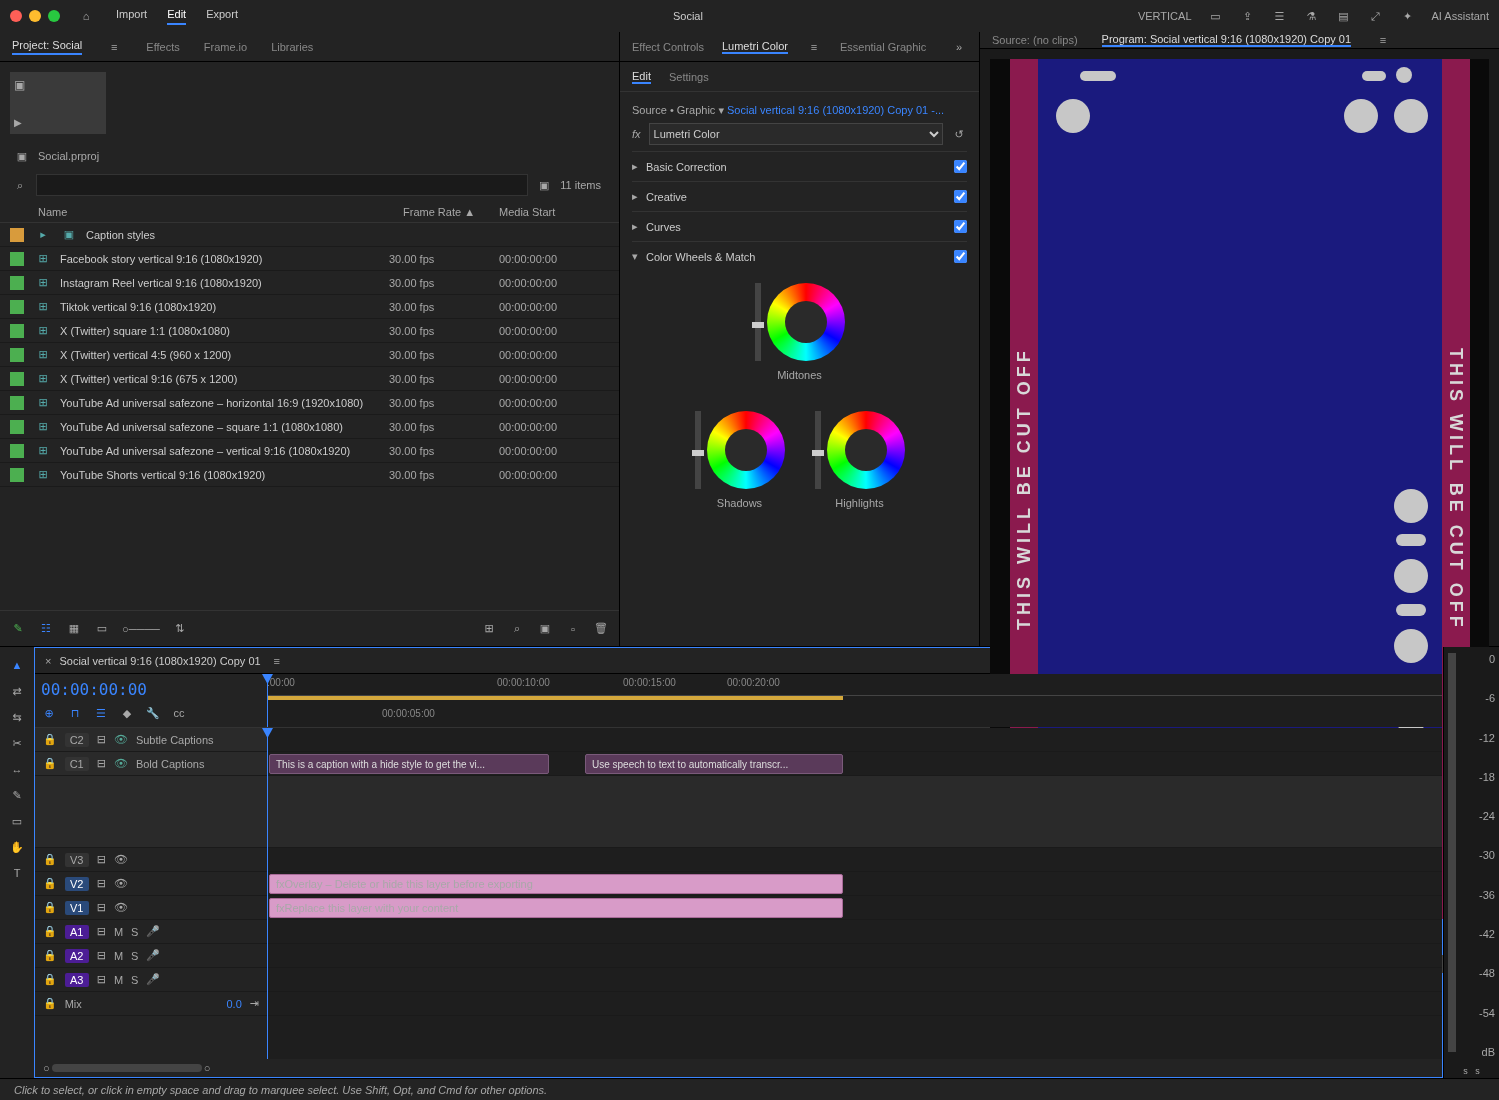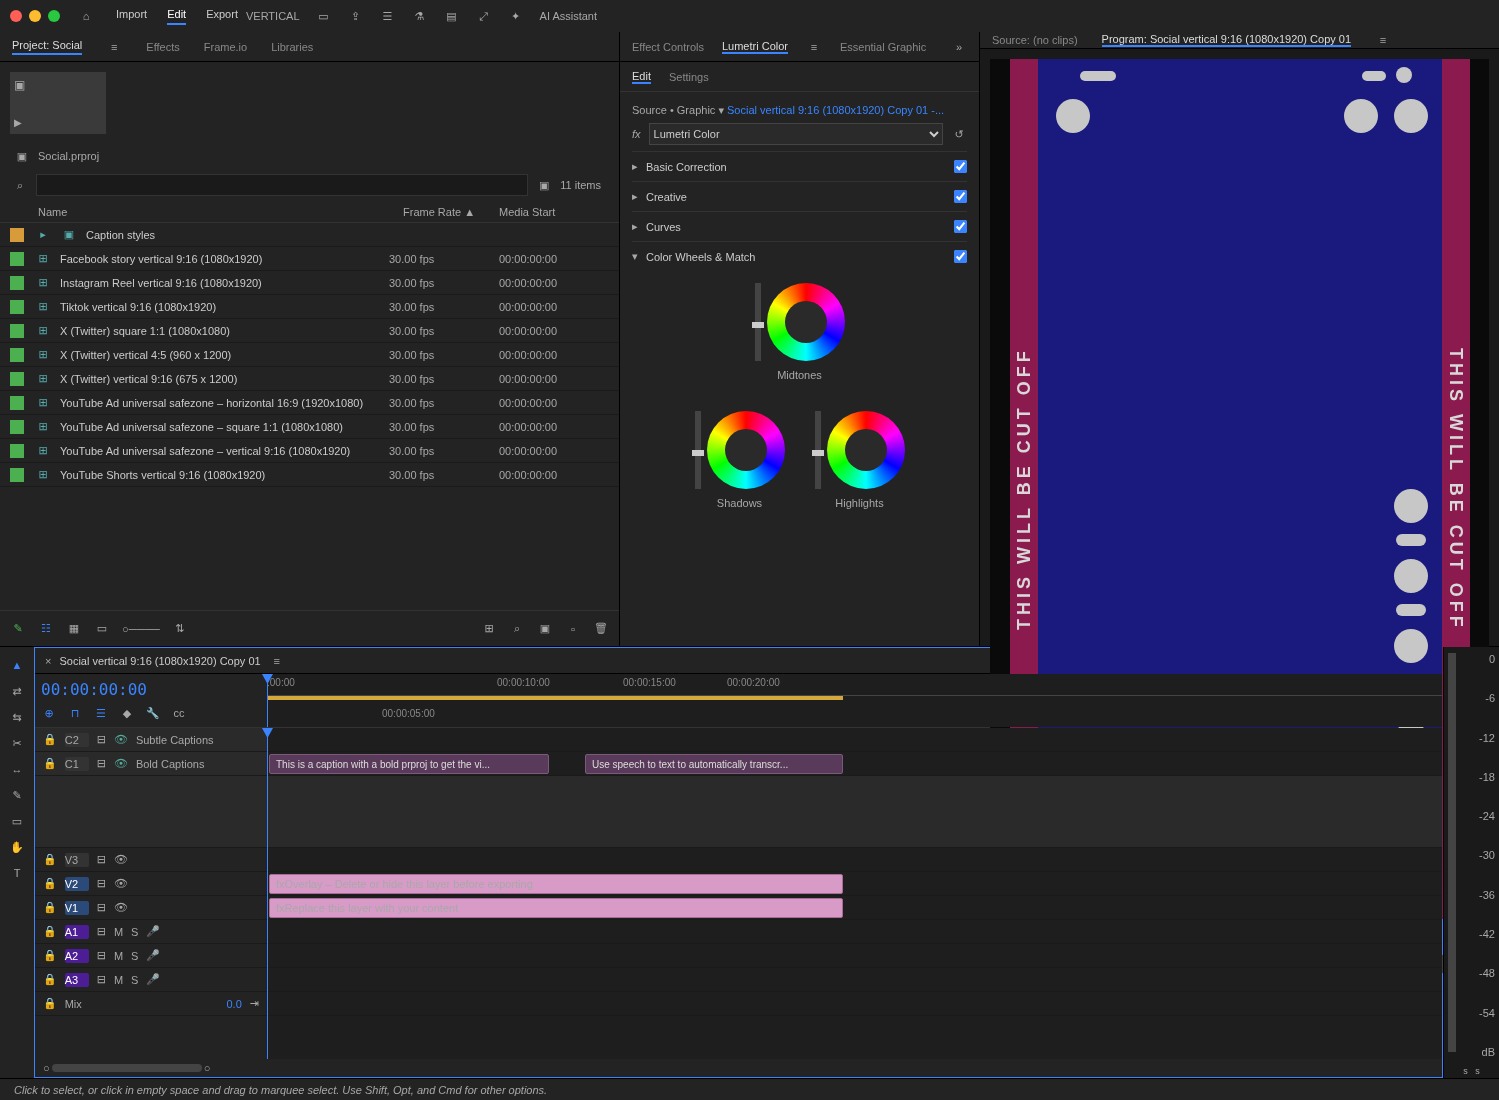--- a/index.html
+++ b/index.html
@@ -91,21 +91,21 @@
 .tl-tc-left .icons{display:flex;gap:10px;margin-top:6px}
 .tl-tc-right{flex:1;position:relative;background:#1e1e1e}
 .ruler{height:22px;display:flex;align-items:center;position:relative;border-bottom:1px solid #444}
 .ruler .mark{position:absolute;font-size:10px;color:#888;top:3px}
 .playhead-line{position:absolute;left:0;top:0;bottom:0;width:1px;background:#3a85ff;z-index:5}
 .playhead-line::before{content:'';position:absolute;top:0;left:-5px;width:11px;height:10px;background:#3a85ff;clip-path:polygon(0 0,100% 0,50% 100%)}
 .yellow-zone{position:absolute;top:22px;left:0;width:576px;height:4px;background:#d4a83c}
 .tl-tracks{flex:1;display:flex;overflow:hidden}
 .track-headers{width:232px;display:flex;flex-direction:column}
 .track-h{height:24px;display:flex;align-items:center;gap:8px;padding:0 8px;border-bottom:1px solid #1a1a1a;font-size:10px}
-.track-h .label{width:24px;text-align:left;background:#333;padding:1px 0;border-radius:2px}
+.track-h .label{width:24px;text-align:center;background:#333;padding:1px 0;border-radius:2px}
 .track-h .label.v{background:#2a4a7a;color:#fff}
 .track-h .label.a{background:#4c1d95;color:#fff}
 .track-h.cap{background:#2a2a2a}
 .track-h .spacer{flex:1}
 .track-content{flex:1;position:relative;background:#1e1e1e}
 .track-row{height:24px;border-bottom:1px solid #1a1a1a;position:relative}
 .clip{position:absolute;height:20px;top:2px;border-radius:2px;display:flex;align-items:center;padding:0 6px;font-size:10px;overflow:hidden;white-space:nowrap}
 .clip.caption{background:#5a3a5a;border:1px solid #7a5a7a;color:#ddd}
 .clip.video{background:#d89bc8;color:#333;border:1px solid #a86a98}
 .track-row.gap{height:72px;background:#2a2a2a}
@@ -123,20 +123,21 @@
     <div class="dot r"></div>
     <div class="dot y"></div>
     <div class="dot g"></div>
   </div>
   <span class="icon">⌂</span>
   <div class="nav">
     <span>Import</span>
     <span class="active">Edit</span>
     <span>Export</span>
   </div>
+  <div class="center">Social</div>
   <div class="right">
     <span>VERTICAL</span>
     <span class="icon">▭</span>
     <span class="icon">⇪</span>
     <span class="icon">☰</span>
     <span class="icon">⚗</span>
     <span class="icon">▤</span>
     <span class="icon">⤢</span>
     <span class="icon">✦</span>
     <span>AI Assistant</span>
@@ -514,21 +515,21 @@
             <span>Mix</span>
             <span class="spacer"></span>
             <span style="color:#3a85ff">0.0</span>
             <span>⇥</span>
           </div>
       </div>
       <div class="track-content">
         <div class="playhead-line" style="left:0"></div>
         <div class="track-row"></div>
         <div class="track-row">
-          <div class="clip caption" style="left:2px;width:280px">This is a caption with a bold prproj to get the vi...</div>
+          <div class="clip caption" style="left:2px;width:280px">This is a caption with a hide style to get the vi...</div>
           <div class="clip caption" style="left:318px;width:258px">Use speech to text to automatically transcr...</div>
         </div>
         <div class="track-row gap"></div>
         <div class="track-row"></div>
         <div class="track-row">
           <div class="clip video" style="left:2px;width:574px">
               <span>fx</span> 
               <span>Overlay – Delete or hide this layer before exporting</span>
             </div>
         </div>

